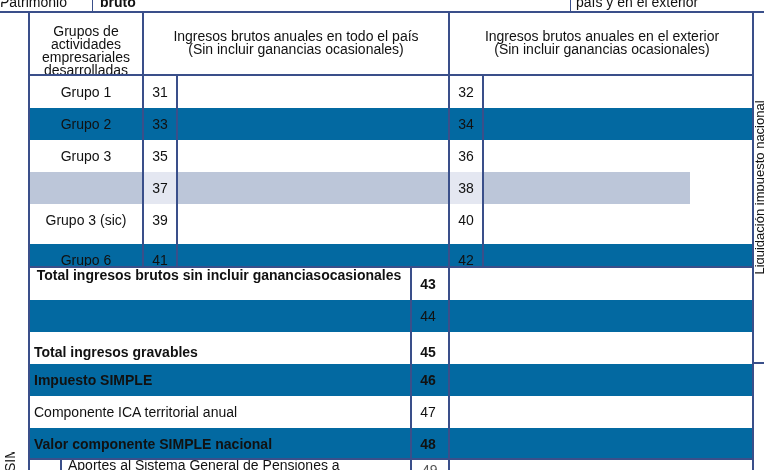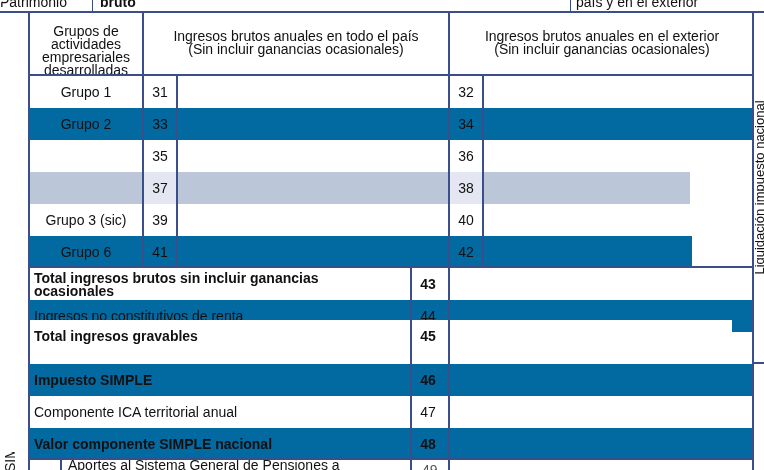--- a/index.html
+++ b/index.html
@@ -77,61 +77,61 @@
   <div class="cell" style="left:454px;width:268px"></div>
 </div>
 <div class="row l" style="top:108px; width:722px;">
   <div class="cell grp">Grupo 2</div>
   <div class="cell num numbox-l">33</div>
   <div class="cell" style="left:148px;width:270px"></div>
   <div class="cell num numbox-r">34</div>
   <div class="cell" style="left:454px;width:268px"></div>
 </div>
 <div class="row w" style="top:140px; width:722px;">
+  <div class="cell grp">Grupo 3</div>
   <div class="cell num numbox-l">35</div>
   <div class="cell" style="left:148px;width:270px"></div>
   <div class="cell num numbox-r">36</div>
   <div class="cell" style="left:454px;width:268px"></div>
 </div>
 <div class="row d" style="top:172px; width:660px;">
   <div class="cell grp"></div>
   <div class="cell num numbox-l" style="background:#e4e7f1">37</div>
   <div class="cell" style="left:148px;width:270px"></div>
   <div class="cell num numbox-r" style="background:#e4e7f1">38</div>
   <div class="cell" style="left:454px;width:268px"></div>
 </div>
 <div class="row w" style="top:204px; width:722px;padding-left:20px;">
   <div class="cell grp">Grupo 3 (sic)</div>
   <div class="cell num numbox-l">39</div>
   <div class="cell" style="left:148px;width:270px"></div>
   <div class="cell num numbox-r">40</div>
   <div class="cell" style="left:454px;width:268px"></div>
 </div>
-<div class="row l" style="top:236px; width:662px;">
+<div class="row l" style="top:244px; width:722px;">
   <div class="cell grp">Grupo 6</div>
   <div class="cell num numbox-l">41</div>
   <div class="cell" style="left:148px;width:270px"></div>
   <div class="cell num numbox-r">42</div>
   <div class="cell" style="left:454px;width:268px"></div>
 </div>
 
 <div class="row w" style="top:268px; width:722px;">
-  <div class="cell label b" style="flex-direction:column;align-items:flex-start;justify-content:center">
+  <div class="cell label b" style="flex-direction:row;align-items:flex-start;justify-content:center">
     <div>Total ingresos brutos sin incluir ganancias</div>
     <div>ocasionales</div>
   </div>
   <div class="cell n2 b">43</div>
   <div class="cell" style="left:420px;width:302px"></div>
 </div>
 <div class="row l" style="top:300px; width:722px;">
-  <div class="cell label">Ingresos no constitutivos de renta</div>
   <div class="cell n2">44</div>
   <div class="cell" style="left:420px;width:302px"></div>
 </div>
-<div class="row w" style="top:320px; width:702px;">
+<div class="row w" style="top:336px; width:702px;">
   <div class="cell label b">Total ingresos gravables</div>
   <div class="cell n2 b">45</div>
   <div class="cell" style="left:420px;width:302px"></div>
 </div>
 <div class="row l" style="top:364px; width:722px;padding-left:32px;">
   <div class="cell label b">Impuesto SIMPLE</div>
   <div class="cell n2 b">46</div>
   <div class="cell" style="left:420px;width:302px"></div>
 </div>
 <div class="row w" style="top:396px; width:648px;">

